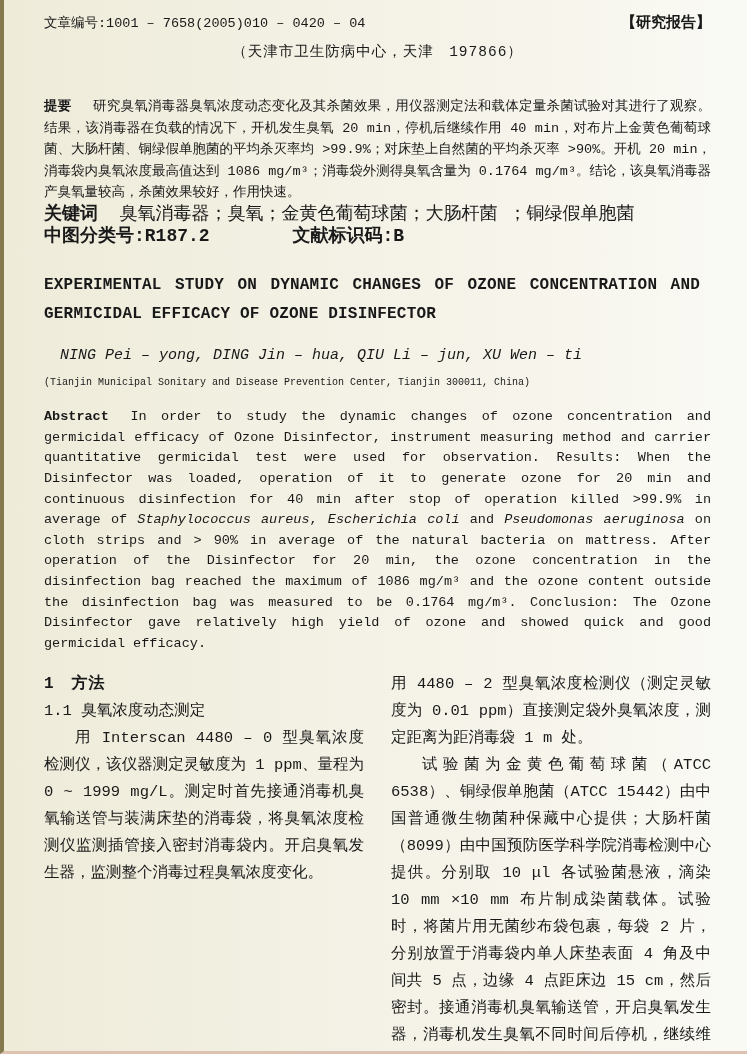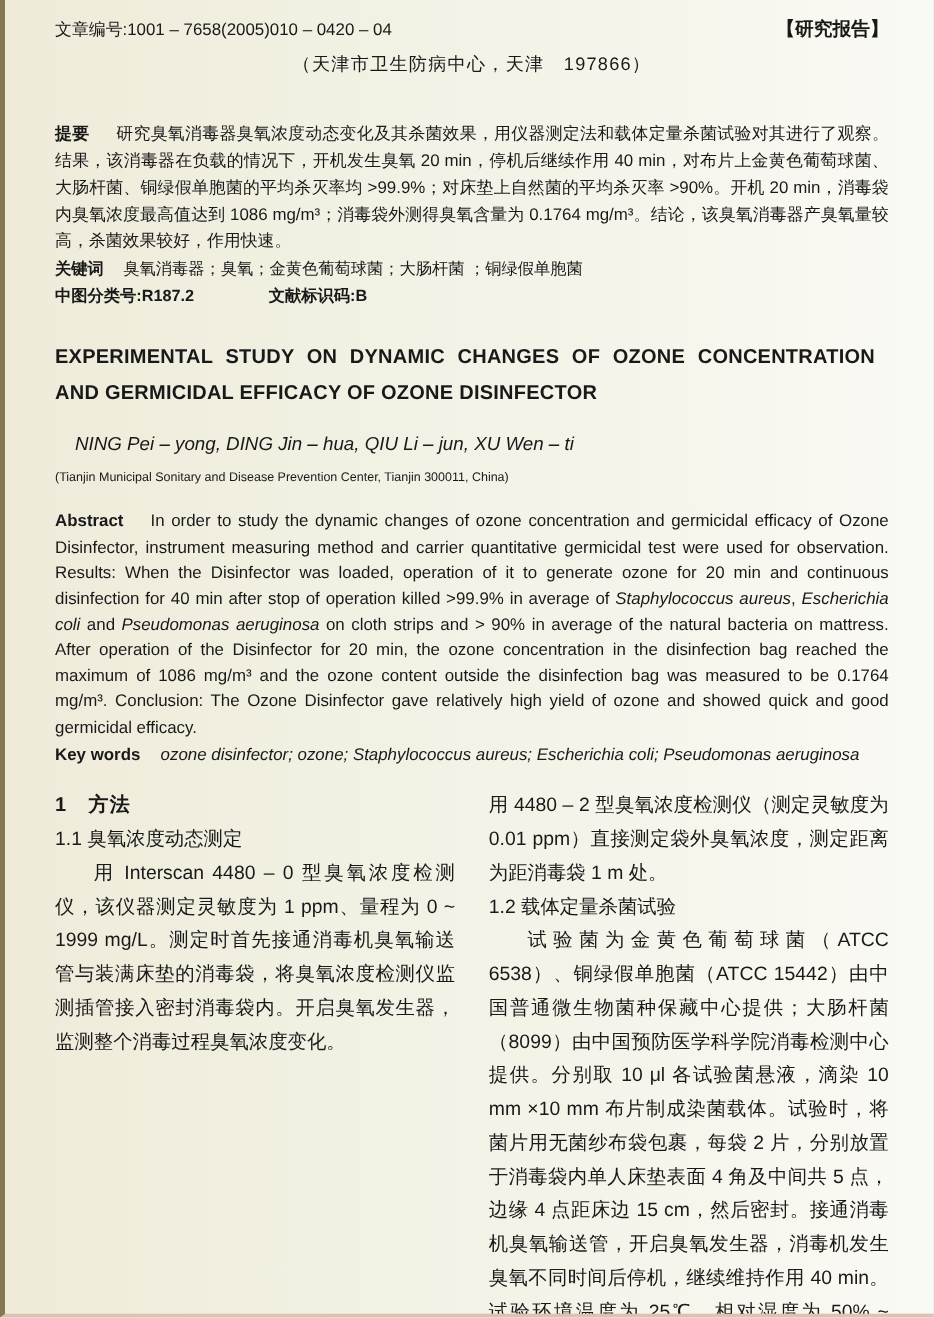--- a/index.html
+++ b/index.html
@@ -5,33 +5,33 @@
   html,body{margin:0;padding:0;background:#e9e6d8;}
   .page{
     position:relative;
     width:747px;height:1054px;
     box-sizing:border-box;
     padding:14px 36px 0 40px;
     background:linear-gradient(90deg,#eeebd9 0%,#f3f1e4 40%,#f7f5ec 75%,#fafaf5 100%);
     border-left:4px solid #857950;
     border-bottom:3px solid #ddc2b2;
     overflow:hidden;
-    font-family:Liberation Sans, sans-serif;
+    font-family:Liberation Mono, monospace;
     color:#191919;
   }
   .hdr{display:flex;justify-content:space-between;align-items:flex-start;
        font-size:13.5px;line-height:20px;}
   .badge{font-weight:bold;font-size:15px;}
   .cn-title{margin-top:30px;text-align:center;font-size:23px;font-weight:bold;
             letter-spacing:3.5px;line-height:30px;}
   .authors{margin-top:27px;text-align:center;font-size:15.5px;letter-spacing:2px;}
   .authors .seg + .seg{margin-left:2.3em;}
   .affil{margin-top:8px;text-align:center;font-size:14.5px;letter-spacing:1px;}
   .cn-abs{margin:35px 0 0;font-size:13.5px;line-height:21.6px;text-align:justify;}
-  .cn-kw,.clc{margin:0;font-size:13px;line-height:21.6px;}
+  .cn-kw,.clc{margin:0;font-size:18px;line-height:21.6px;}
   .lbl{font-weight:bold;}
   .gap-lg{margin-right:1.6em;}
   .gap-md{margin-right:1.2em;}
   .clc .second{margin-left:4.6em;}
   .en-title{margin:24px 0 0;max-width:656px;font-size:16px;font-weight:bold;
             line-height:29px;text-align:justify;letter-spacing:.2px;}
   .en-auth{margin:16px 16px 0;font-style:italic;font-size:15px;line-height:22px;}
   .en-affil{margin:6px 0 0;font-size:10px;line-height:19px;}
   .en-abs{margin:15px 0 0;font-size:13.5px;line-height:20.6px;text-align:justify;}
   .en-kw{margin:1px 0 0;font-size:13.5px;line-height:20.6px;}
@@ -64,28 +64,26 @@
   <p class="clc"><span class="lbl">中图分类号:R187.2</span><span class="lbl second">文献标识码:B</span></p>
 
   <h2 class="en-title">EXPERIMENTAL STUDY ON DYNAMIC CHANGES OF OZONE CONCENTRATION AND GERMICIDAL EFFICACY OF OZONE DISINFECTOR</h2>
 
   <div class="en-auth">NING Pei – yong, DING Jin – hua, QIU Li – jun, XU Wen – ti</div>
 
   <div class="en-affil">(Tianjin Municipal Sonitary and Disease Prevention Center, Tianjin  300011, China)</div>
 
   <p class="en-abs"><span class="lbl gap-lg">Abstract</span><span><span class="seg">In order to study the dynamic changes of ozone concentration and germicidal efficacy of Ozone Disinfector, instrument measuring method and carrier quantitative germicidal test were used for observation. Results: When the Disinfector was loaded, operation of it to generate ozone for 20 min and continuous disinfection for 40 min after stop of operation killed &gt;99.9% in average of </span><span class="seg it">Staphylococcus aureus</span><span class="seg">, </span><span class="seg it">Escherichia coli</span><span class="seg"> and </span><span class="seg it">Pseudomonas aeruginosa</span><span class="seg"> on cloth strips and &gt; 90% in average of the natural bacteria on mattress. After operation of the Disinfector for 20 min, the ozone concentration in the disinfection bag reached the maximum of 1086 mg/m³ and the ozone content outside the disinfection bag was measured to be 0.1764 mg/m³. Conclusion: The Ozone Disinfector gave relatively high yield of ozone and showed quick and good germicidal efficacy.</span></span></p>
 
-  <p class="en-kw"><span class="lbl gap-md">Key words</span><span><span class="seg it">ozone disinfector; ozone; Staphylococcus aureus; Escherichia coli; Pseudomonas aeruginosa</span></span></p>
 
   <div class="cols">
     <div class="col">
       <p class="h1">1　方法</p>
       <p class="h2">1.1 臭氧浓度动态测定</p>
       <p class="indent">用 Interscan 4480 – 0 型臭氧浓度检测仪，该仪器测定灵敏度为 1 ppm、量程为 0 ~ 1999 mg/L。测定时首先接通消毒机臭氧输送管与装满床垫的消毒袋，将臭氧浓度检测仪监测插管接入密封消毒袋内。开启臭氧发生器，监测整个消毒过程臭氧浓度变化。</p>
     </div>
     <div class="col">
       <p>用 4480 – 2 型臭氧浓度检测仪（测定灵敏度为 0.01 ppm）直接测定袋外臭氧浓度，测定距离为距消毒袋 1 m 处。</p>
-      <p class="h2">1.2 载体定量杀菌试验</p>
       <p class="indent">试验菌为金黄色葡萄球菌（ATCC 6538）、铜绿假单胞菌（ATCC 15442）由中国普通微生物菌种保藏中心提供；大肠杆菌（8099）由中国预防医学科学院消毒检测中心提供。分别取 10 μl 各试验菌悬液，滴染 10 mm ×10 mm 布片制成染菌载体。试验时，将菌片用无菌纱布袋包裹，每袋 2 片，分别放置于消毒袋内单人床垫表面 4 角及中间共 5 点，边缘 4 点距床边 15 cm，然后密封。接通消毒机臭氧输送管，开启臭氧发生器，消毒机发生臭氧不同时间后停机，继续维持作用 40 min。试验环境温度为 25℃，相对湿度为 50% ~ 55%。试验结束后，取出菌片，连同不经处理的阳性对照菌片分别投入含回收液试</p>
     </div>
   </div>
 
 </div>
 
 </body></html>

